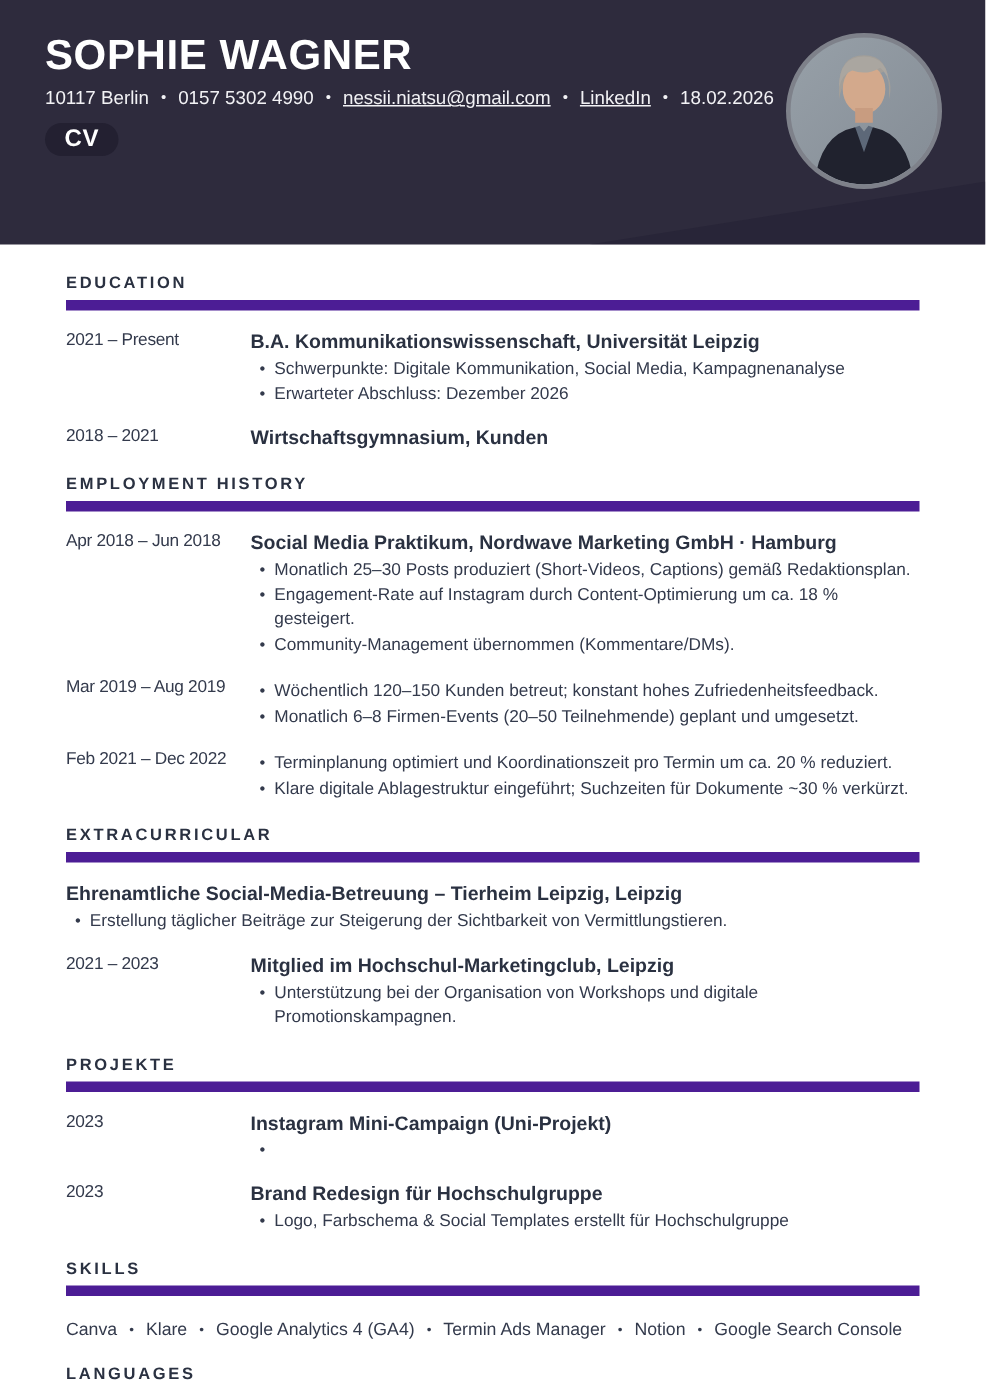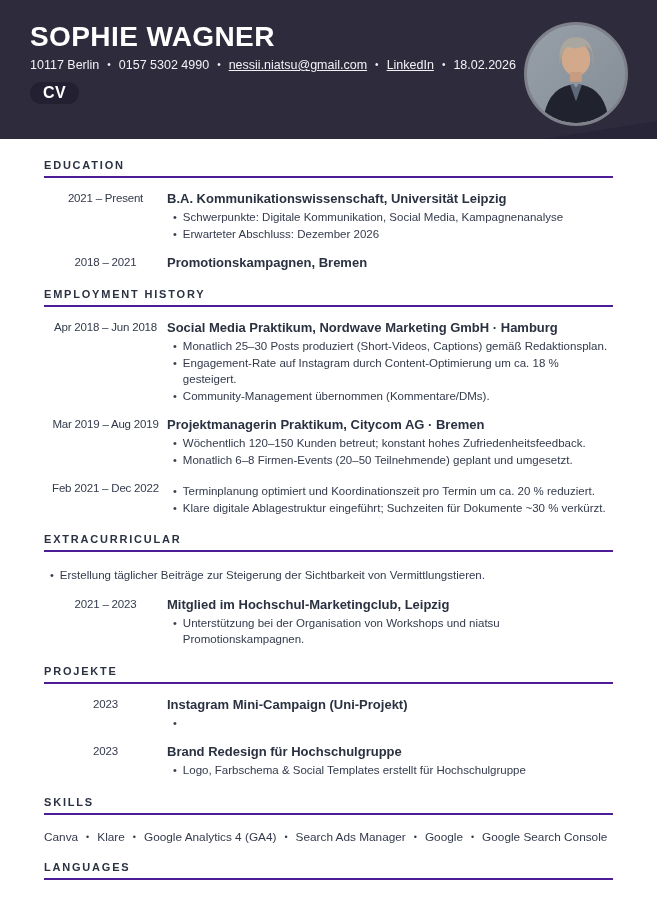--- a/index.html
+++ b/index.html
@@ -4,21 +4,21 @@
 <style>
   * { margin: 0; padding: 0; box-sizing: border-box; }
   html, body { background: #ffffff; }
   body {
     width: 657px; height: 922px; overflow: hidden; position: relative;
     font-family: "Liberation Sans", sans-serif;
     color: #333a4c;
   }
   
   .header {
-    position: relative; width: 657px; height: 139px;
+    position: relative; width: 657px; height: 163px;
     background: #2e2b3d; overflow: hidden;
   }
   .header-wedge {
     position: absolute; left: 0; top: 0; width: 657px; height: 163px;
     background: #282538;
     clip-path: polygon(393px 163px, 657px 121px, 657px 163px);
   }
   .name {
     position: absolute; left: 30px; top: 21px;
     font-size: 28px; font-weight: 800; letter-spacing: 0.4px; color: #ffffff;
@@ -38,25 +38,25 @@
   .avatar {
     position: absolute; left: 524px; top: 22px; width: 104px; height: 104px;
     border-radius: 50%; border: 3px solid #7e818a; overflow: hidden; background: #8d949c;
   }
   .avatar svg { display: block; width: 100%; height: 100%; }
   
   .cv-body { padding: 20px 44px 0 44px; }
   .section { margin-bottom: 17px; }
   .section-heading {
     font-size: 11px; font-weight: 700; letter-spacing: 1.8px; color: #2a3141;
-    padding-bottom: 5px; border-bottom: 2px solid #4c1d95; margin-bottom: 13px;
+    padding-bottom: 5px; border-bottom: 7px solid #4c1d95; margin-bottom: 13px;
   }
   .entry { display: flex; margin-bottom: 13px; }
   .entry:last-child { margin-bottom: 0; }
-  .entry-date { width: 123px; flex: 0 0 123px; font-size: 11.5px; color: #333a4c; padding-top: 1px; letter-spacing: -0.2px; text-align: center; }
+  .entry-date { width: 123px; flex: 0 0 123px; font-size: 11.5px; color: #333a4c; padding-top: 1px; letter-spacing: -0.2px; }
   .entry-content { flex: 1; }
   .entry-title { font-size: 13px; font-weight: 700; color: #2a3141; line-height: 16px; }
   .bullets { list-style: none; margin-top: 2px; }
   .bullets li { display: flex; font-size: 11.5px; line-height: 16.5px; padding-left: 6px; }
   .bullets .dot { flex: 0 0 auto; margin-right: 6px; font-size: 11px; }
   
   .skills-line { font-size: 11.8px; color: #333a4c; padding-top: 2px; }
   .skills-line .sep { display: inline-block; margin: 0 8px; font-size: 9px; vertical-align: 1px; }
 </style>
 </head>
@@ -106,21 +106,21 @@
             <li>
               <span class="dot">•</span>
               <span>Erwarteter Abschluss: Dezember 2026</span>
             </li>
           </ul>
         </div>
       </div>
       <div class="entry">
         <div class="entry-date">2018 – 2021</div>
         <div class="entry-content">
-          <div class="entry-title">Promotionskampagnen, Bremen</div>
+          <div class="entry-title">Wirtschaftsgymnasium, Kunden</div>
         </div>
       </div>
     </section>
     <section class="section">
       <h2 class="section-heading">EMPLOYMENT HISTORY</h2>
       <div class="entry">
         <div class="entry-date">Apr 2018 – Jun 2018</div>
         <div class="entry-content">
           <div class="entry-title">Social Media Praktikum, Nordwave Marketing GmbH · Hamburg</div>
           <ul class="bullets">
@@ -135,21 +135,20 @@
             <li>
               <span class="dot">•</span>
               <span>Community-Management übernommen (Kommentare/DMs).</span>
             </li>
           </ul>
         </div>
       </div>
       <div class="entry">
         <div class="entry-date">Mar 2019 – Aug 2019</div>
         <div class="entry-content">
-          <div class="entry-title">Projektmanagerin Praktikum, Citycom AG · Bremen</div>
           <ul class="bullets">
             <li>
               <span class="dot">•</span>
               <span>Wöchentlich 120–150 Kunden betreut; konstant hohes Zufriedenheitsfeedback.</span>
             </li>
             <li>
               <span class="dot">•</span>
               <span>Monatlich 6–8 Firmen-Events (20–50 Teilnehmende) geplant und umgesetzt.</span>
             </li>
           </ul>
@@ -168,36 +167,37 @@
               <span>Klare digitale Ablagestruktur eingeführt; Suchzeiten für Dokumente ~30 % verkürzt.</span>
             </li>
           </ul>
         </div>
       </div>
     </section>
     <section class="section">
       <h2 class="section-heading">EXTRACURRICULAR</h2>
       <div class="entry">
         <div class="entry-content">
+          <div class="entry-title">Ehrenamtliche Social-Media-Betreuung – Tierheim Leipzig, Leipzig</div>
           <ul class="bullets">
             <li>
               <span class="dot">•</span>
               <span>Erstellung täglicher Beiträge zur Steigerung der Sichtbarkeit von Vermittlungstieren.</span>
             </li>
           </ul>
         </div>
       </div>
       <div class="entry">
         <div class="entry-date">2021 – 2023</div>
         <div class="entry-content">
           <div class="entry-title">Mitglied im Hochschul-Marketingclub, Leipzig</div>
           <ul class="bullets">
             <li>
               <span class="dot">•</span>
-              <span>Unterstützung bei der Organisation von Workshops und niatsu Promotionskampagnen.</span>
+              <span>Unterstützung bei der Organisation von Workshops und digitale Promotionskampagnen.</span>
             </li>
           </ul>
         </div>
       </div>
     </section>
     <section class="section">
       <h2 class="section-heading">PROJEKTE</h2>
       <div class="entry">
         <div class="entry-date">2023</div>
         <div class="entry-content">
@@ -217,18 +217,18 @@
             <li>
               <span class="dot">•</span>
               <span>Logo, Farbschema &amp; Social Templates erstellt für Hochschulgruppe</span>
             </li>
           </ul>
         </div>
       </div>
     </section>
     <section class="section">
       <h2 class="section-heading">SKILLS</h2>
-      <div class="skills-line"><span>Canva</span><span class="sep">•</span><span>Klare</span><span class="sep">•</span><span>Google Analytics 4 (GA4)</span><span class="sep">•</span><span>Search Ads Manager</span><span class="sep">•</span><span>Google</span><span class="sep">•</span><span>Google Search Console</span></div>
+      <div class="skills-line"><span>Canva</span><span class="sep">•</span><span>Klare</span><span class="sep">•</span><span>Google Analytics 4 (GA4)</span><span class="sep">•</span><span>Termin Ads Manager</span><span class="sep">•</span><span>Notion</span><span class="sep">•</span><span>Google Search Console</span></div>
     </section>
     <section class="section">
       <h2 class="section-heading">LANGUAGES</h2>
     </section>
   </div>
 
 </body></html>

